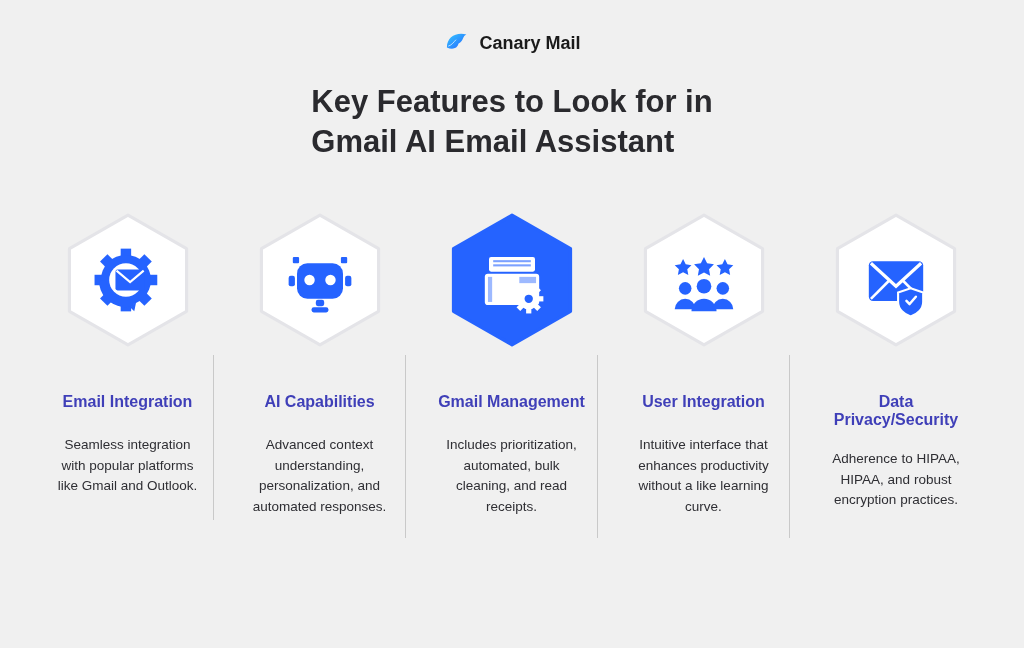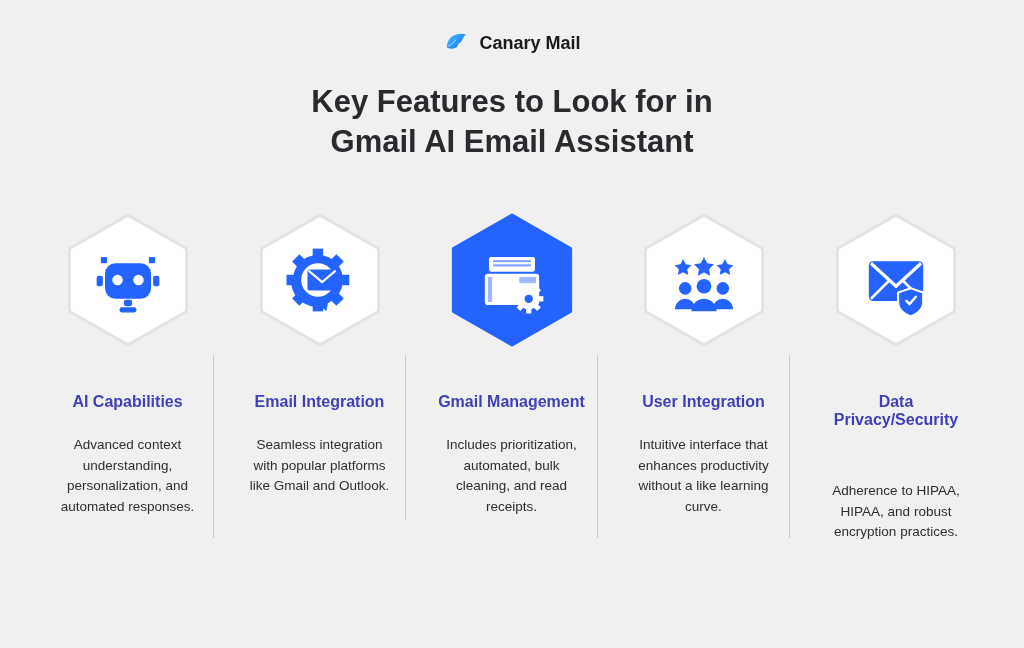--- a/index.html
+++ b/index.html
@@ -20,21 +20,20 @@
     gap: 10px;
   }
   .logo-wrap { width: 26px; height: 26px; }
   .brand {
     font-size: 18px;
     font-weight: 700;
     color: #1a1a1a;
   }
   .title {
     margin-top: 28px;
-    text-align: center;
     font-size: 31px;
     font-weight: 700;
     color: #2a2a2e;
     line-height: 1.3;
   }
   .features {
     margin-top: 42px;
     display: flex;
     width: 100%;
     justify-content: center;
@@ -71,21 +70,21 @@
   }
   .text-area {
     display: flex;
     flex-direction: column;
     align-items: center;
     width: 100%;
     border-right: 1px solid #c9c9c9;
     padding: 0 8px 20px 8px;
     min-height: 165px;
   }
-  .feature:last-child .text-area { border-right: none; gap: 32px; }
+  .feature:last-child .text-area { border-right: none; }
 </style>
 </head>
 <body>
 
 <svg width="0" height="0" style="position:absolute">
   <defs>
     <linearGradient id="logo-grad" x1="0" y1="0" x2="1" y2="1">
       <stop offset="0%" stop-color="#35c8ff"></stop>
       <stop offset="100%" stop-color="#2563ff"></stop>
     </linearGradient>
@@ -191,41 +190,41 @@
   <span>Key Features to Look for in</span><br>
   <span>Gmail AI Email Assistant</span>
 </h1>
 
 <div class="features" id="features">
     <div class="feature">
     <div class="hex-wrap">
   <svg viewBox="0 0 120 132" width="126" height="138">
     <polygon points="60,4 116,36 116,96 60,128 4,96 4,36" fill="#ffffff" stroke="#e4e4e8" stroke-width="3" stroke-linejoin="round"></polygon>
     <g transform="translate(20,28)" color="#2563ff">
+      <use href="#gear-mail-icon"></use>
+    </g>
+  </svg>
+      </div>
+    <div class="text-area">
+      <div class="ftitle">Email Integration</div>
+      <div class="fdesc">Seamless integration with popular platforms like Gmail and Outlook.</div>
+    </div>
+    </div>
+    <div class="feature">
+    <div class="hex-wrap">
+  <svg viewBox="0 0 120 132" width="126" height="138">
+    <polygon points="60,4 116,36 116,96 60,128 4,96 4,36" fill="#ffffff" stroke="#e4e4e8" stroke-width="3" stroke-linejoin="round"></polygon>
+    <g transform="translate(20,28)" color="#2563ff">
       <use href="#robot-icon"></use>
     </g>
   </svg>
       </div>
     <div class="text-area">
       <div class="ftitle">AI Capabilities</div>
       <div class="fdesc">Advanced context understanding, personalization, and automated responses.</div>
-    </div>
-    </div>
-    <div class="feature">
-    <div class="hex-wrap">
-  <svg viewBox="0 0 120 132" width="126" height="138">
-    <polygon points="60,4 116,36 116,96 60,128 4,96 4,36" fill="#ffffff" stroke="#e4e4e8" stroke-width="3" stroke-linejoin="round"></polygon>
-    <g transform="translate(20,28)" color="#2563ff">
-      <use href="#gear-mail-icon"></use>
-    </g>
-  </svg>
-      </div>
-    <div class="text-area">
-      <div class="ftitle">Email Integration</div>
-      <div class="fdesc">Seamless integration with popular platforms like Gmail and Outlook.</div>
     </div>
     </div>
     <div class="feature">
     <div class="hex-wrap">
   <svg viewBox="0 0 120 132" width="126" height="138">
     <polygon points="60,4 116,36 116,96 60,128 4,96 4,36" fill="#2563ff" stroke="#2563ff" stroke-width="3" stroke-linejoin="round"></polygon>
     <g transform="translate(20,28)" color="#ffffff">
       <use href="#inbox-gear-icon"></use>
     </g>
   </svg>

